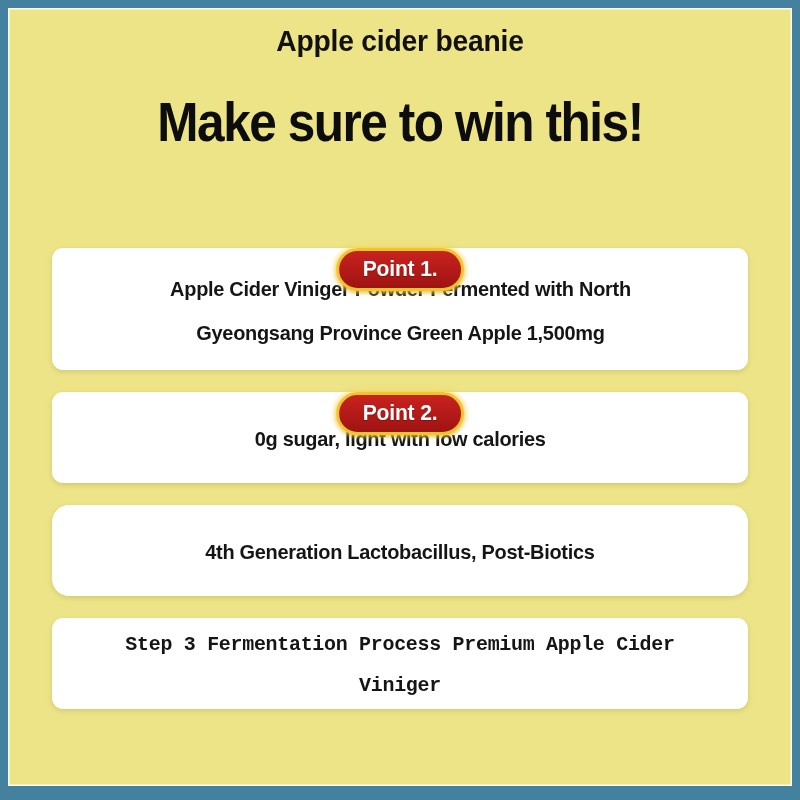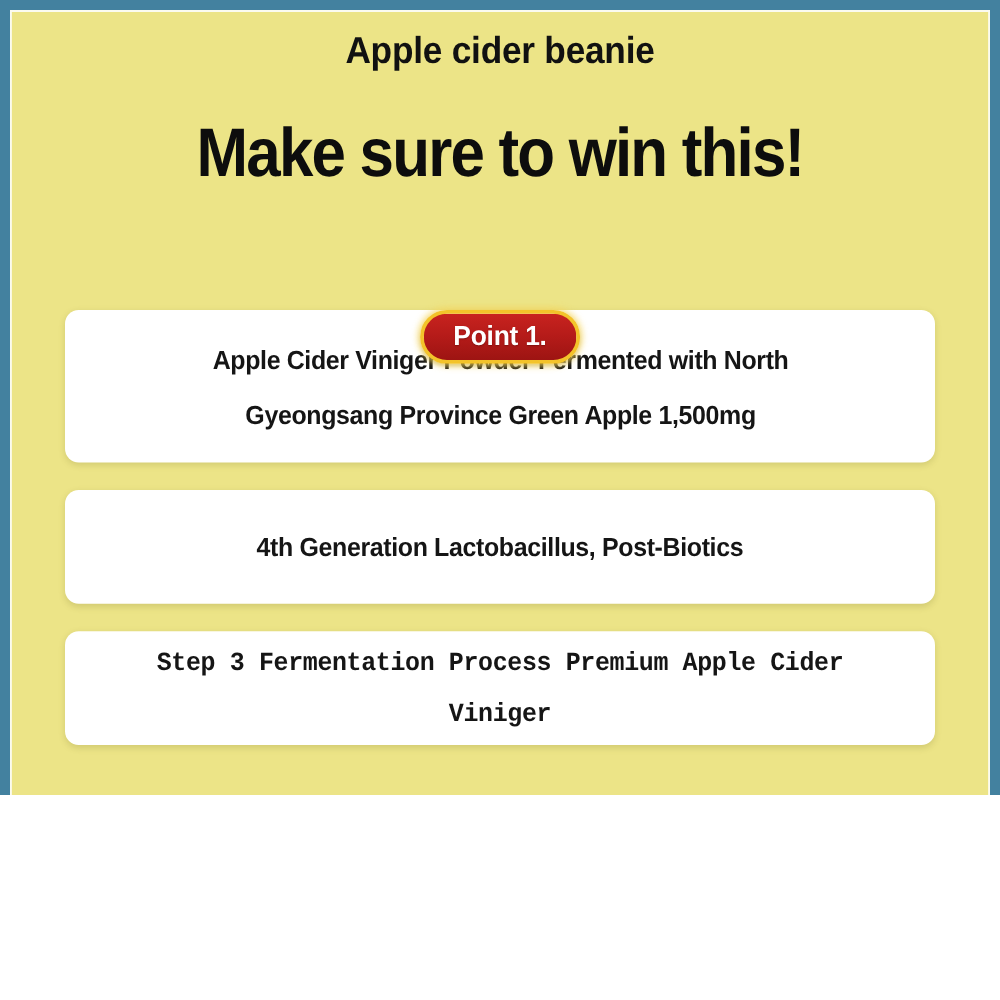--- a/index.html
+++ b/index.html
@@ -5,21 +5,21 @@
 <style>
   html, body {
     margin: 0;
     padding: 0;
     background: #ffffff;
   }
 
   #poster {
     position: relative;
     width: 800px;
-    height: 636px;
+    height: 800px;
     overflow: hidden;
     background: #43819f;          
     font-family: "Liberation Sans", "DejaVu Sans", sans-serif;
     box-sizing: border-box;
   }
 
   
   .panel {
     position: absolute;
     left: 8px;
@@ -87,21 +87,21 @@
     display: flex;
     align-items: center;
     justify-content: center;
     text-align: center;
     padding: 14px 26px 10px 26px;
   }
 
   
   .card-1 { height: 122px; margin-top: 22px; }
   .card-2 { height: 91px;  margin-top: 22px; }
-  .card-3 { height: 91px;  margin-top: 22px; }
+  .card-3 { height: 91px;  margin-top: 22px; border-radius: 17px; }
   .card-4 { height: 91px;  margin-top: 22px; font-family: Liberation Mono, monospace; }
 
   .card-text {
     font-size: 21px;
     font-weight: 700;
     color: #151515;
     line-height: 1.95;
     letter-spacing: -0.3px;
     transform: scaleX(0.95);
   }
@@ -156,20 +156,30 @@
           <span class="badge-label">Point 1.</span>
         </div>
         <div class="card card-1">
           <div class="card-text">
             <div>Apple Cider Viniger Powder Fermented with North</div>
             <div>Gyeongsang Province Green Apple 1,500mg</div>
           </div>
         </div>
       </div>
 
+      <div class="point-block">
+        <div class="badge">
+          <span class="badge-label">Point 2.</span>
+        </div>
+        <div class="card card-2">
+          <div class="card-text">
+            <div>0g sugar, light with low calories</div>
+          </div>
+        </div>
+      </div>
 
       <div class="point-block">
         <div class="card card-3">
           <div class="card-text">
             <div>4th Generation Lactobacillus, Post-Biotics</div>
           </div>
         </div>
       </div>
 
       <div class="point-block">

